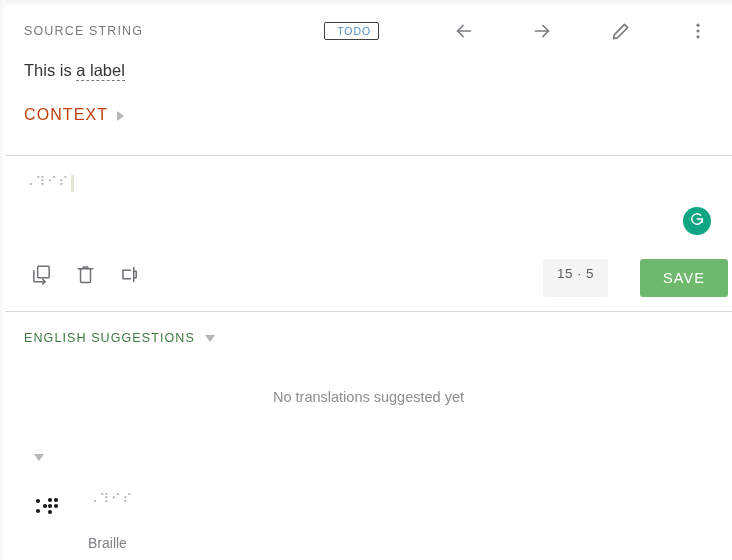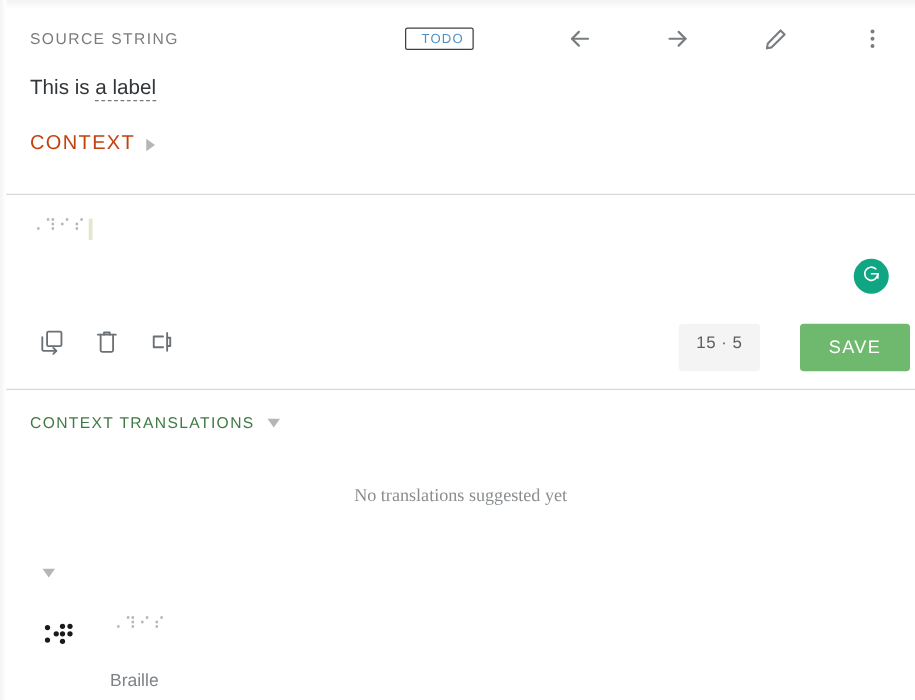--- a/index.html
+++ b/index.html
@@ -220,21 +220,20 @@
   .section-title {
     font-size: 12.5px;
     letter-spacing: 1.1px;
     color: #3d7a42;
   }
   .empty-msg {
     text-align: center;
     color: #8a8e90;
     font-size: 14.5px;
     padding: 28px 0 26px 0;
-    font-family: Liberation Serif, serif;
   }
   .tm-row {
     display: flex;
     align-items: flex-start;
     padding: 10px 0 12px 6px;
   }
   .tm-icon {
     width: 34px;
     height: 30px;
     flex: 0 0 auto;
@@ -375,21 +374,21 @@
       <div class="char-count">15 · 5</div>
 
       <button class="save-btn">SAVE</button>
     </div>
   </div>
 
   <div class="divider"></div>
 
   <div class="section">
     <div class="section-head">
-      <span class="section-title">CONTEXT TRANSLATIONS</span>
+      <span class="section-title">ENGLISH SUGGESTIONS</span>
       <span class="tri-down"></span>
     </div>
     <div class="empty-msg">No translations suggested yet</div>
   </div>
 
   <div class="section">
     <div class="section-head">
       <span class="tri-down"></span>
     </div>
 

